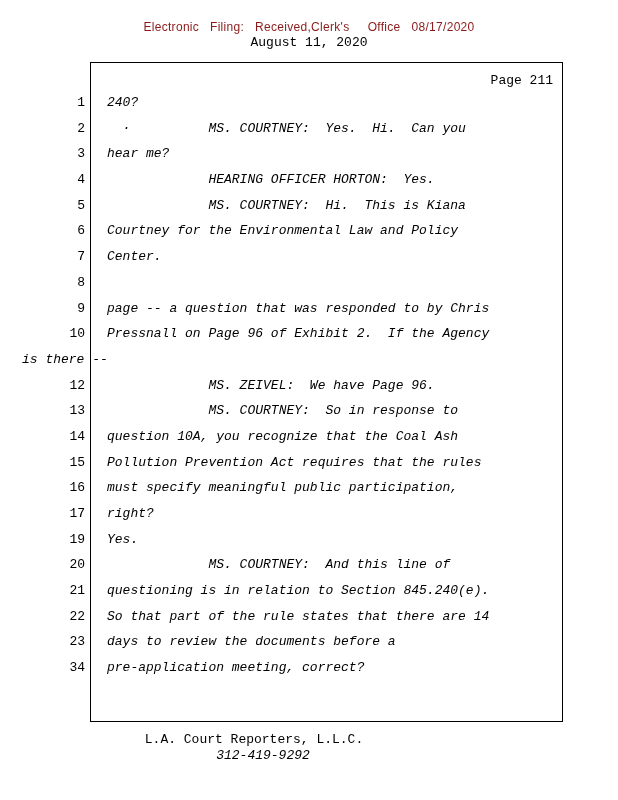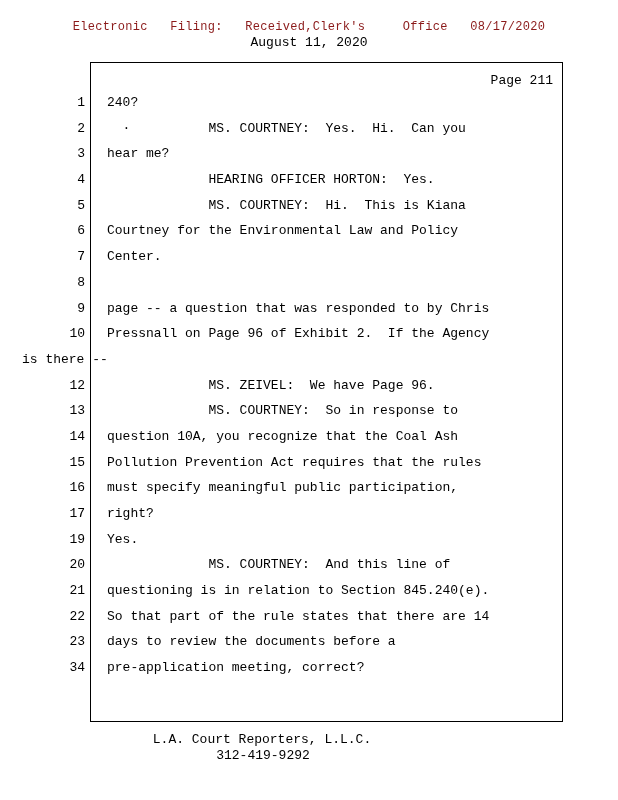--- a/index.html
+++ b/index.html
@@ -11,21 +11,21 @@
     color: #000000;
   }
   body { position: relative; overflow: hidden; }
 
   .stamp {
     position: absolute;
     top: 20px;
     left: 0;
     width: 618px;
     text-align: center;
-    font-family: Liberation Mono, monospace;
+    font-family: Liberation Sans, sans-serif;
     font-size: 12px;
     color: #8b1a1a;
     white-space: pre;
     letter-spacing: 0.3px;
   }
 
   .date-header {
     position: absolute;
     top: 35px;
     left: 0;
@@ -68,39 +68,41 @@
   }
   .line .num {
     width: 85px;
     text-align: right;
     flex: 0 0 85px;
     white-space: pre;
   }
   .line .text {
     padding-left: 22px;
     white-space: pre;
+    font-style: italic;
   }
 
   .footer-company {
     position: absolute;
     top: 732px;
-    left: 12px;
+    left: 4px;
     width: 500px;
     text-align: center;
     font-size: 13px;
     white-space: pre;
   }
   .footer-phone {
     position: absolute;
     top: 748px;
     left: 0;
     width: 526px;
     text-align: center;
     font-size: 13px;
     white-space: pre;
+    font-style: italic;
   }
 </style>
 </head>
 <body>
 
 <div class="stamp">Electronic   Filing:   Received,Clerk's     Office   08/17/2020</div>
 <div class="date-header">August 11, 2020</div>
 
 <div class="sheet-border"></div>
 <div class="page-label">Page 211</div>

